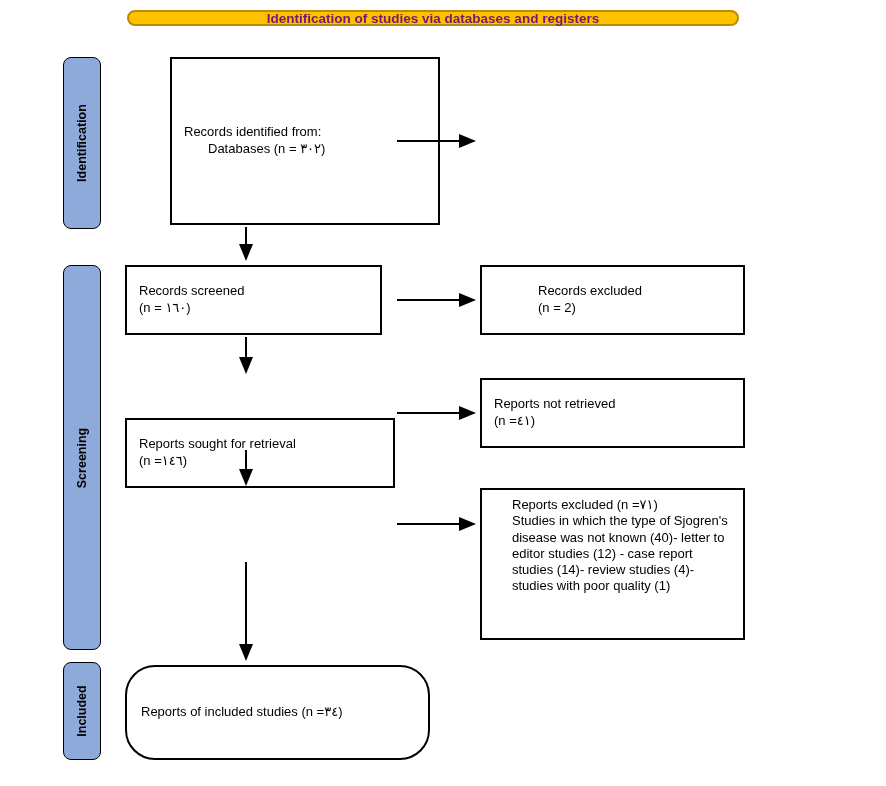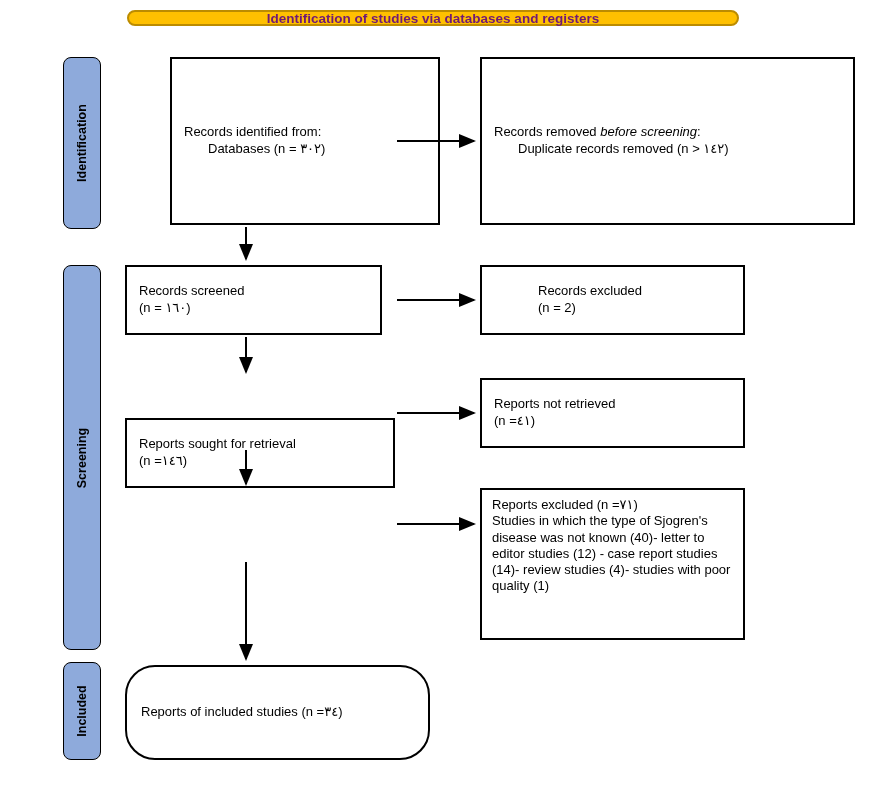--- a/index.html
+++ b/index.html
@@ -66,21 +66,21 @@
   }
   .pbox .indent { margin-left: 24px; }
 
   .b1 { left: 125px; top: 57px;  width: 270px; height: 168px; margin-left: 45px; }
   .b2 { left: 480px; top: 57px;  width: 375px; height: 168px; }
   .b3 { left: 125px; top: 265px; width: 257px; height: 70px; }
   .b4 { left: 480px; top: 265px; width: 265px; height: 70px; padding-left: 44px; }
   .b5 { left: 125px; top: 378px; width: 270px; height: 70px; margin-top: 40px; }
   .b6 { left: 480px; top: 378px; width: 265px; height: 70px; }
   .b7 { left: 125px; top: 490px; width: 270px; height: 70px; }
-  .b8 { left: 480px; top: 488px; width: 265px; height: 152px; }
+  .b8 { left: 480px; top: 488px; width: 265px; height: 152px; padding-left: 20px; }
   .b9 { left: 125px; top: 665px; width: 305px; height: 95px; border-radius: 30px; }
 
   .b8 .inner { justify-content: flex-start; padding: 7px 8px 4px 10px; line-height: 1.25; }
   .b9 .inner { padding-left: 14px; }
 
   .arrow-layer {
     position: absolute;
     left: 0; top: 0;
     width: 886px; height: 786px;
     pointer-events: none;
@@ -106,26 +106,20 @@
     <span>Included</span>
   </div>
 
   <div class="pbox b1">
     <div class="inner">
       <div>Records identified from:</div>
       <div class="indent">Databases (n = ٣٠٢)</div>
     </div>
   </div>
 
-  <div class="pbox b2">
-    <div class="inner">
-      <div><span>Records removed </span><em>before screening</em><span>:</span></div>
-      <div class="indent">Duplicate records removed (n &gt; ١٤٢)</div>
-    </div>
-  </div>
 
   <div class="pbox b3">
     <div class="inner">
       <div>Records screened</div>
       <div>(n = ١٦٠)</div>
     </div>
   </div>
 
   <div class="pbox b4">
     <div class="inner">

